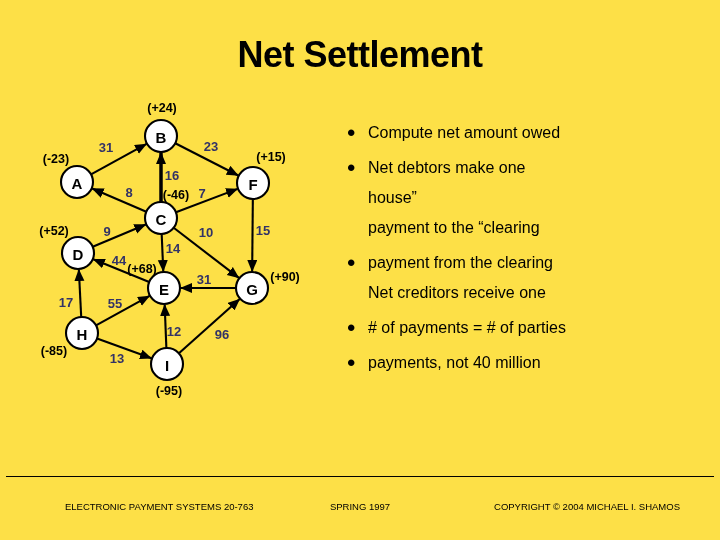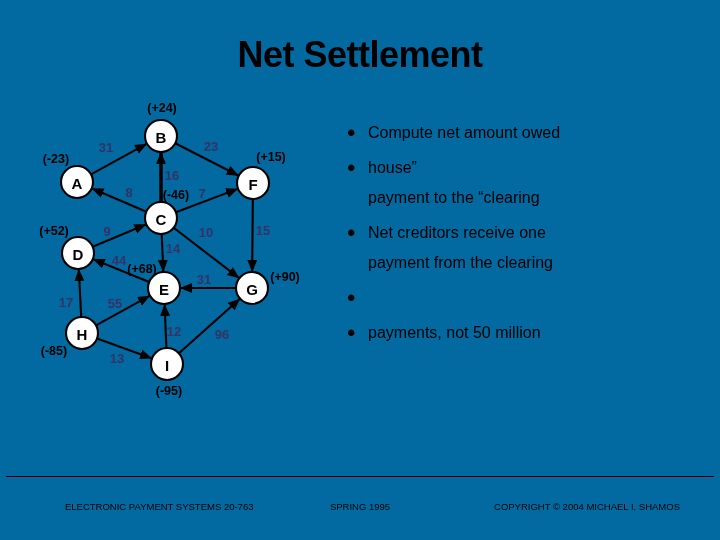--- a/index.html
+++ b/index.html
@@ -1,17 +1,17 @@
 <!DOCTYPE html>
 <html><head>
 <meta charset="utf-8">
 <style>
   html,body{margin:0;padding:0;background:#fff;}
   .slide{
-    position:relative;width:720px;height:540px;background:#0369a1;overflow:hidden;
+    position:relative;width:720px;height:540px;background:#fde047;overflow:hidden;
     font-family:"Liberation Sans",sans-serif;color:#000;
   }
   .title{
     position:absolute;top:37px;left:0;width:100%;text-align:center;
     font-size:36px;font-weight:bold;line-height:1;letter-spacing:-0.5px;
   }
   svg.graph{position:absolute;left:0;top:95px;}
   .bullets{
     position:absolute;left:347px;top:118px;width:350px;margin:0;padding:0;list-style:none;
   }
@@ -109,41 +109,45 @@
   <ul class="bullets">
       <li>
         <span class="dot">•</span>
         <div class="lines">
           <div>Compute net amount owed</div>
         </div>
       </li>
       <li>
         <span class="dot">•</span>
         <div class="lines">
+          <div>Net debtors make one</div>
           <div>house”</div>
           <div>payment to the “clearing</div>
         </div>
       </li>
       <li>
         <span class="dot">•</span>
         <div class="lines">
+          <div>payment from the clearing</div>
           <div>Net creditors receive one</div>
-          <div>payment from the clearing</div>
         </div>
       </li>
       <li>
         <span class="dot">•</span>
+        <div class="lines">
+          <div># of payments = # of parties</div>
+        </div>
       </li>
       <li>
         <span class="dot">•</span>
         <div class="lines">
-          <div>payments, not 50 million</div>
+          <div>payments, not 40 million</div>
         </div>
       </li>
     </ul>
 
   <div class="footer-rule"></div>
   <div class="footer">
     <span class="f-left">ELECTRONIC PAYMENT SYSTEMS 20-763</span>
-    <span class="f-center">SPRING 1995</span>
+    <span class="f-center">SPRING 1997</span>
     <span class="f-right">COPYRIGHT © 2004 MICHAEL I. SHAMOS</span>
   </div>
 </div>
 
 </body></html>

